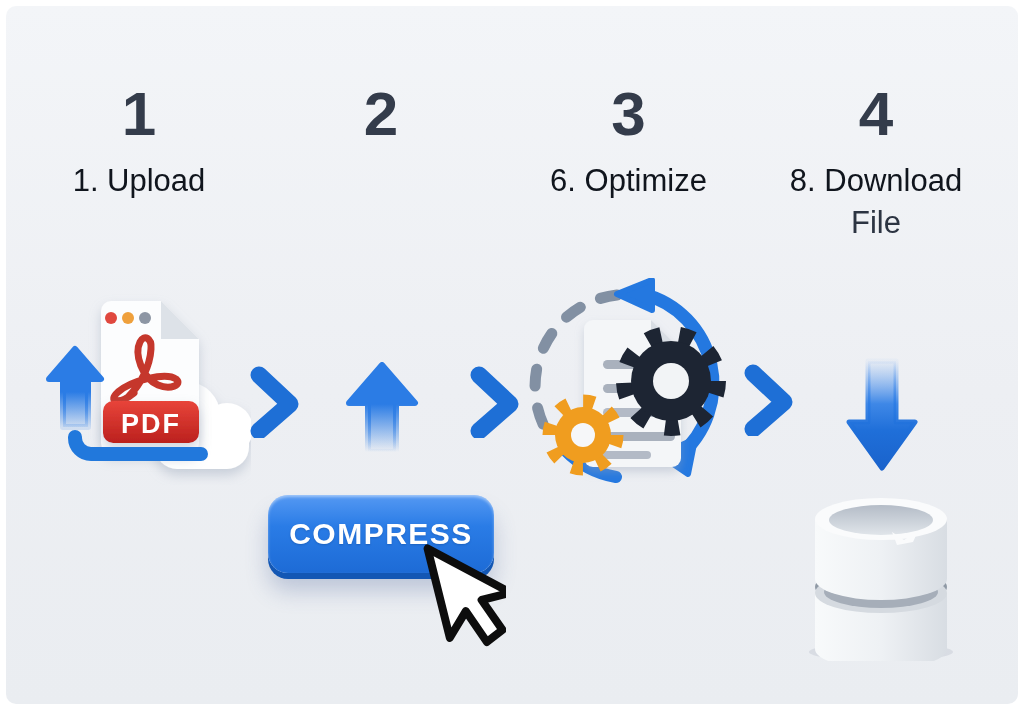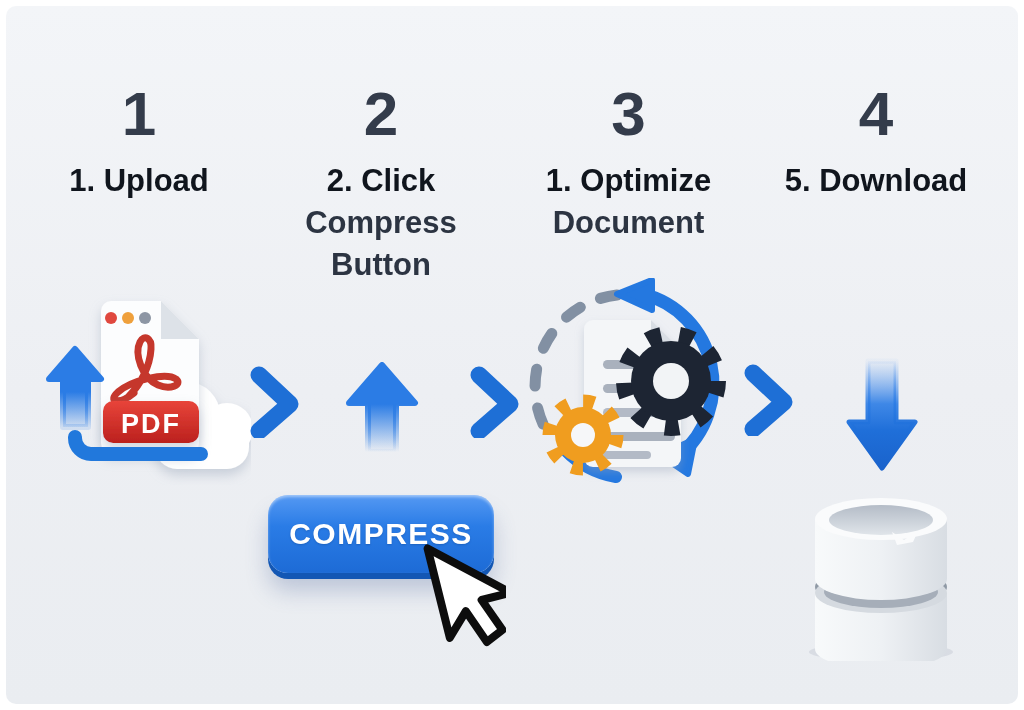--- a/index.html
+++ b/index.html
@@ -11,21 +11,21 @@
   .panel{
     position:absolute;left:6px;top:6px;right:6px;bottom:6px;
     border-radius:10px;
     background:linear-gradient(180deg,#f3f5f8 0%,#edeff3 55%,#eaedf1 100%);
   }
   .step-head{position:absolute;top:74px;text-align:center;}
   .step-num{
     font-size:62px;font-weight:700;color:#343c4b;line-height:68px;
     margin-bottom:12px;
   }
-  .step-label .line{display:block;font-size:31px;font-weight:700;line-height:42px;}
+  .step-label .line{display:block;font-size:31px;font-weight:400;line-height:42px;}
   .step-label .line-first{color:#10151d;}
   .step-label .line-rest{color:#2c3442;}
   .abs{position:absolute;}
   .compress-btn{
     position:absolute;left:262px;top:489px;width:226px;height:78px;
     border-radius:20px;border:none;cursor:pointer;
     background:linear-gradient(180deg,#5599f3 0%,#2a7ce6 40%,#1d6bd6 100%);
     box-shadow:0 6px 0 #1357b4, 0 18px 22px rgba(70,95,150,.28),
                inset 0 2px 3px rgba(255,255,255,.45);
     color:#ffffff;font-size:30px;font-weight:700;letter-spacing:1.5px;
@@ -40,39 +40,34 @@
 
   <div class="step-head" style="left:23px;width:220px;">
     <div class="step-num">1</div>
     <div class="step-label">
       <span class="line line-first">1. Upload</span>
     </div>
   </div>
 
   <div class="step-head" style="left:265px;width:220px;">
     <div class="step-num">2</div>
-    <div class="step-label">
-      <span class="line line-first">2. Click</span>
-      <span class="line line-rest">Compress</span>
-      <span class="line line-rest">Button</span>
-    </div>
   </div>
 
   <div class="step-head" style="left:505px;width:235px;">
     <div class="step-num">3</div>
     <div class="step-label">
-      <span class="line line-first">1. Optimize</span>
-      <span class="line line-rest">Document</span>
+      <span class="line line-first">6. Optimize</span>
     </div>
   </div>
 
   <div class="step-head" style="left:745px;width:250px;">
     <div class="step-num">4</div>
     <div class="step-label">
-      <span class="line line-first">5. Download</span>
+      <span class="line line-first">8. Download</span>
+      <span class="line line-rest">File</span>
     </div>
   </div>
 
   <svg class="abs" style="left:33px;top:283px;" width="212" height="196" viewBox="0 0 212 196">
     <defs>
       <linearGradient id="badgeGrad" x1="0" y1="0" x2="0" y2="1">
         <stop offset="0" stop-color="#e8443a"></stop>
           <stop offset="1" stop-color="#bb211e"></stop>
       </linearGradient>
       <linearGradient id="upStem1" x1="0" y1="0" x2="0" y2="1">

